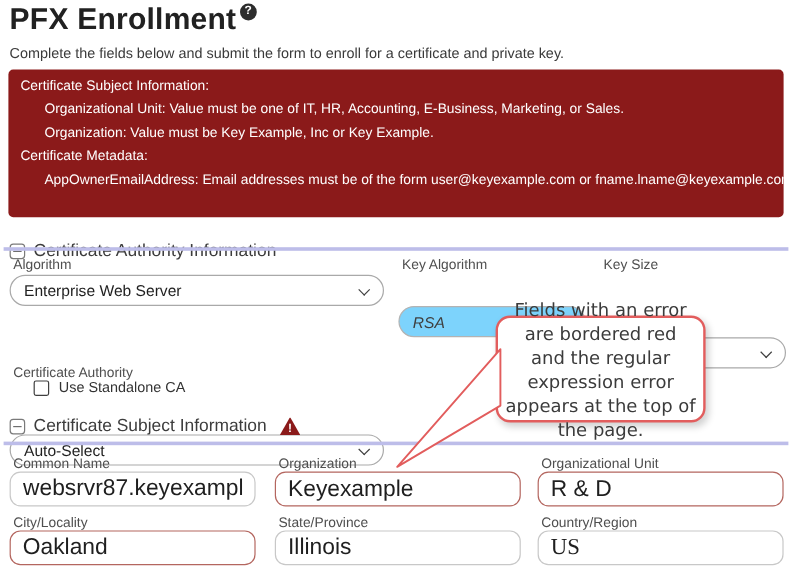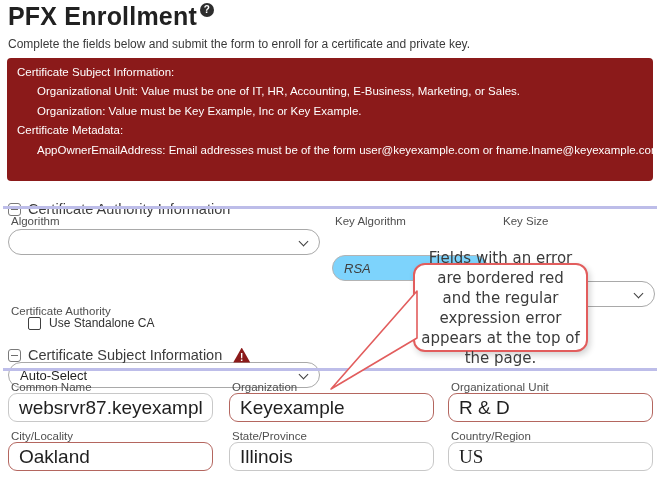--- a/index.html
+++ b/index.html
@@ -85,20 +85,21 @@
 </div>
 
 <div class="abs section-header" style="left:8px; top:201px;">
   <span class="collapse-box"></span>
   <span>Certificate Authority Information</span>
 </div>
 <div class="abs divider" style="top:206px;"></div>
 
 <div class="abs field-label" style="left:11px; top:215px;">Algorithm</div>
 <div class="abs select" style="left:8px; top:229px; width:312px;">
+  <span>Enterprise Web Server</span>
   <span class="chevron"></span>
 </div>
 
 <div class="abs field-label" style="left:335px; top:215px;">Key Algorithm</div>
 <div class="abs select disabled" style="left:332px; top:229px; width:156px;">
   <span>RSA</span>
   <span class="chevron"></span>
 </div>
 
 <div class="abs field-label" style="left:503px; top:215px;">Key Size</div>

